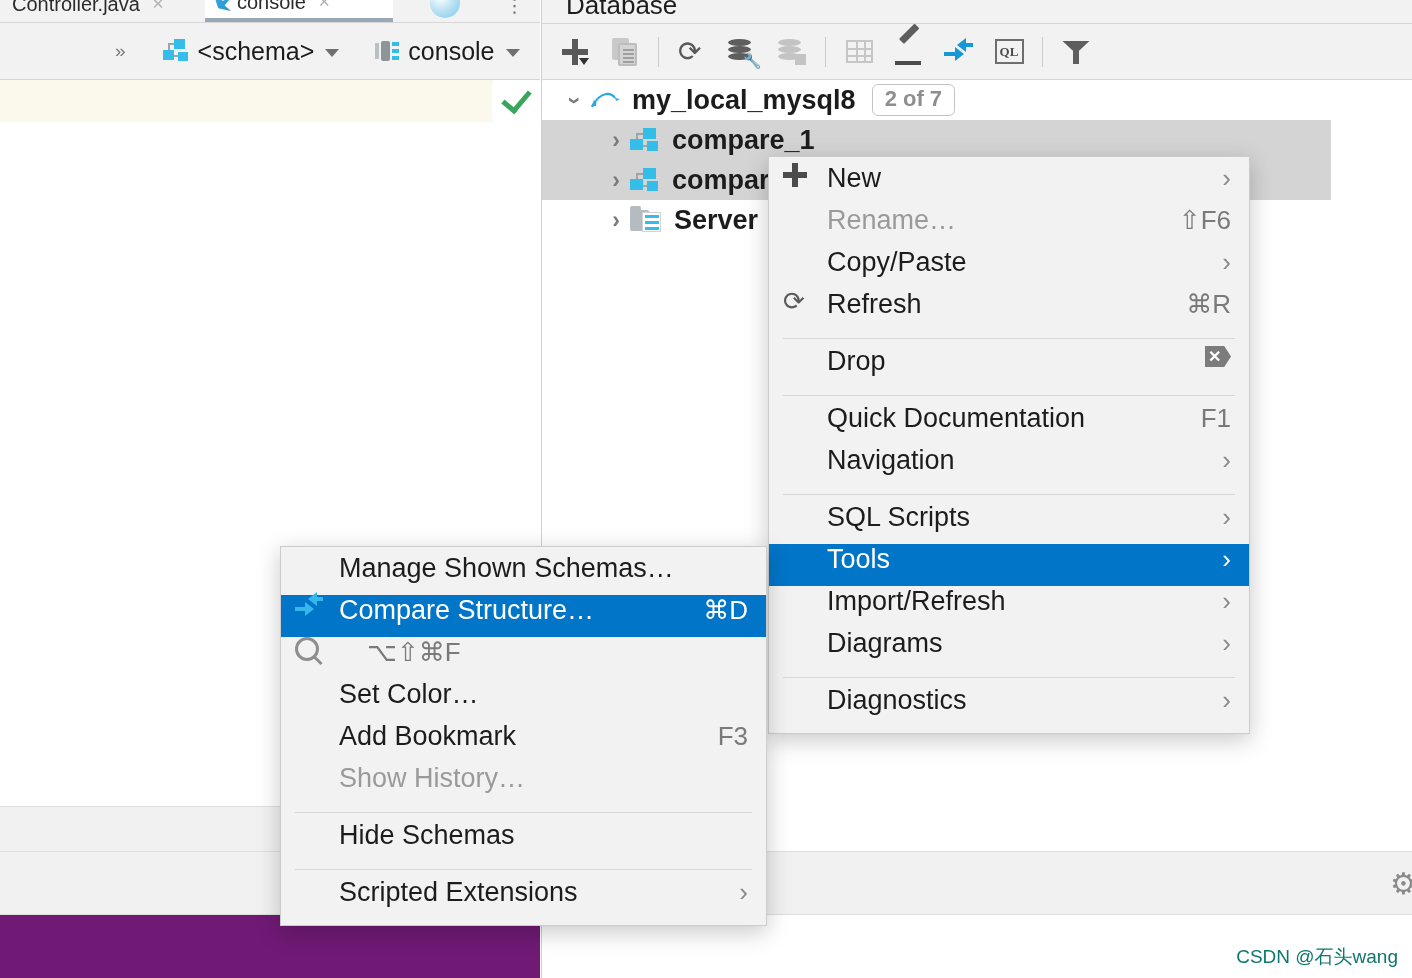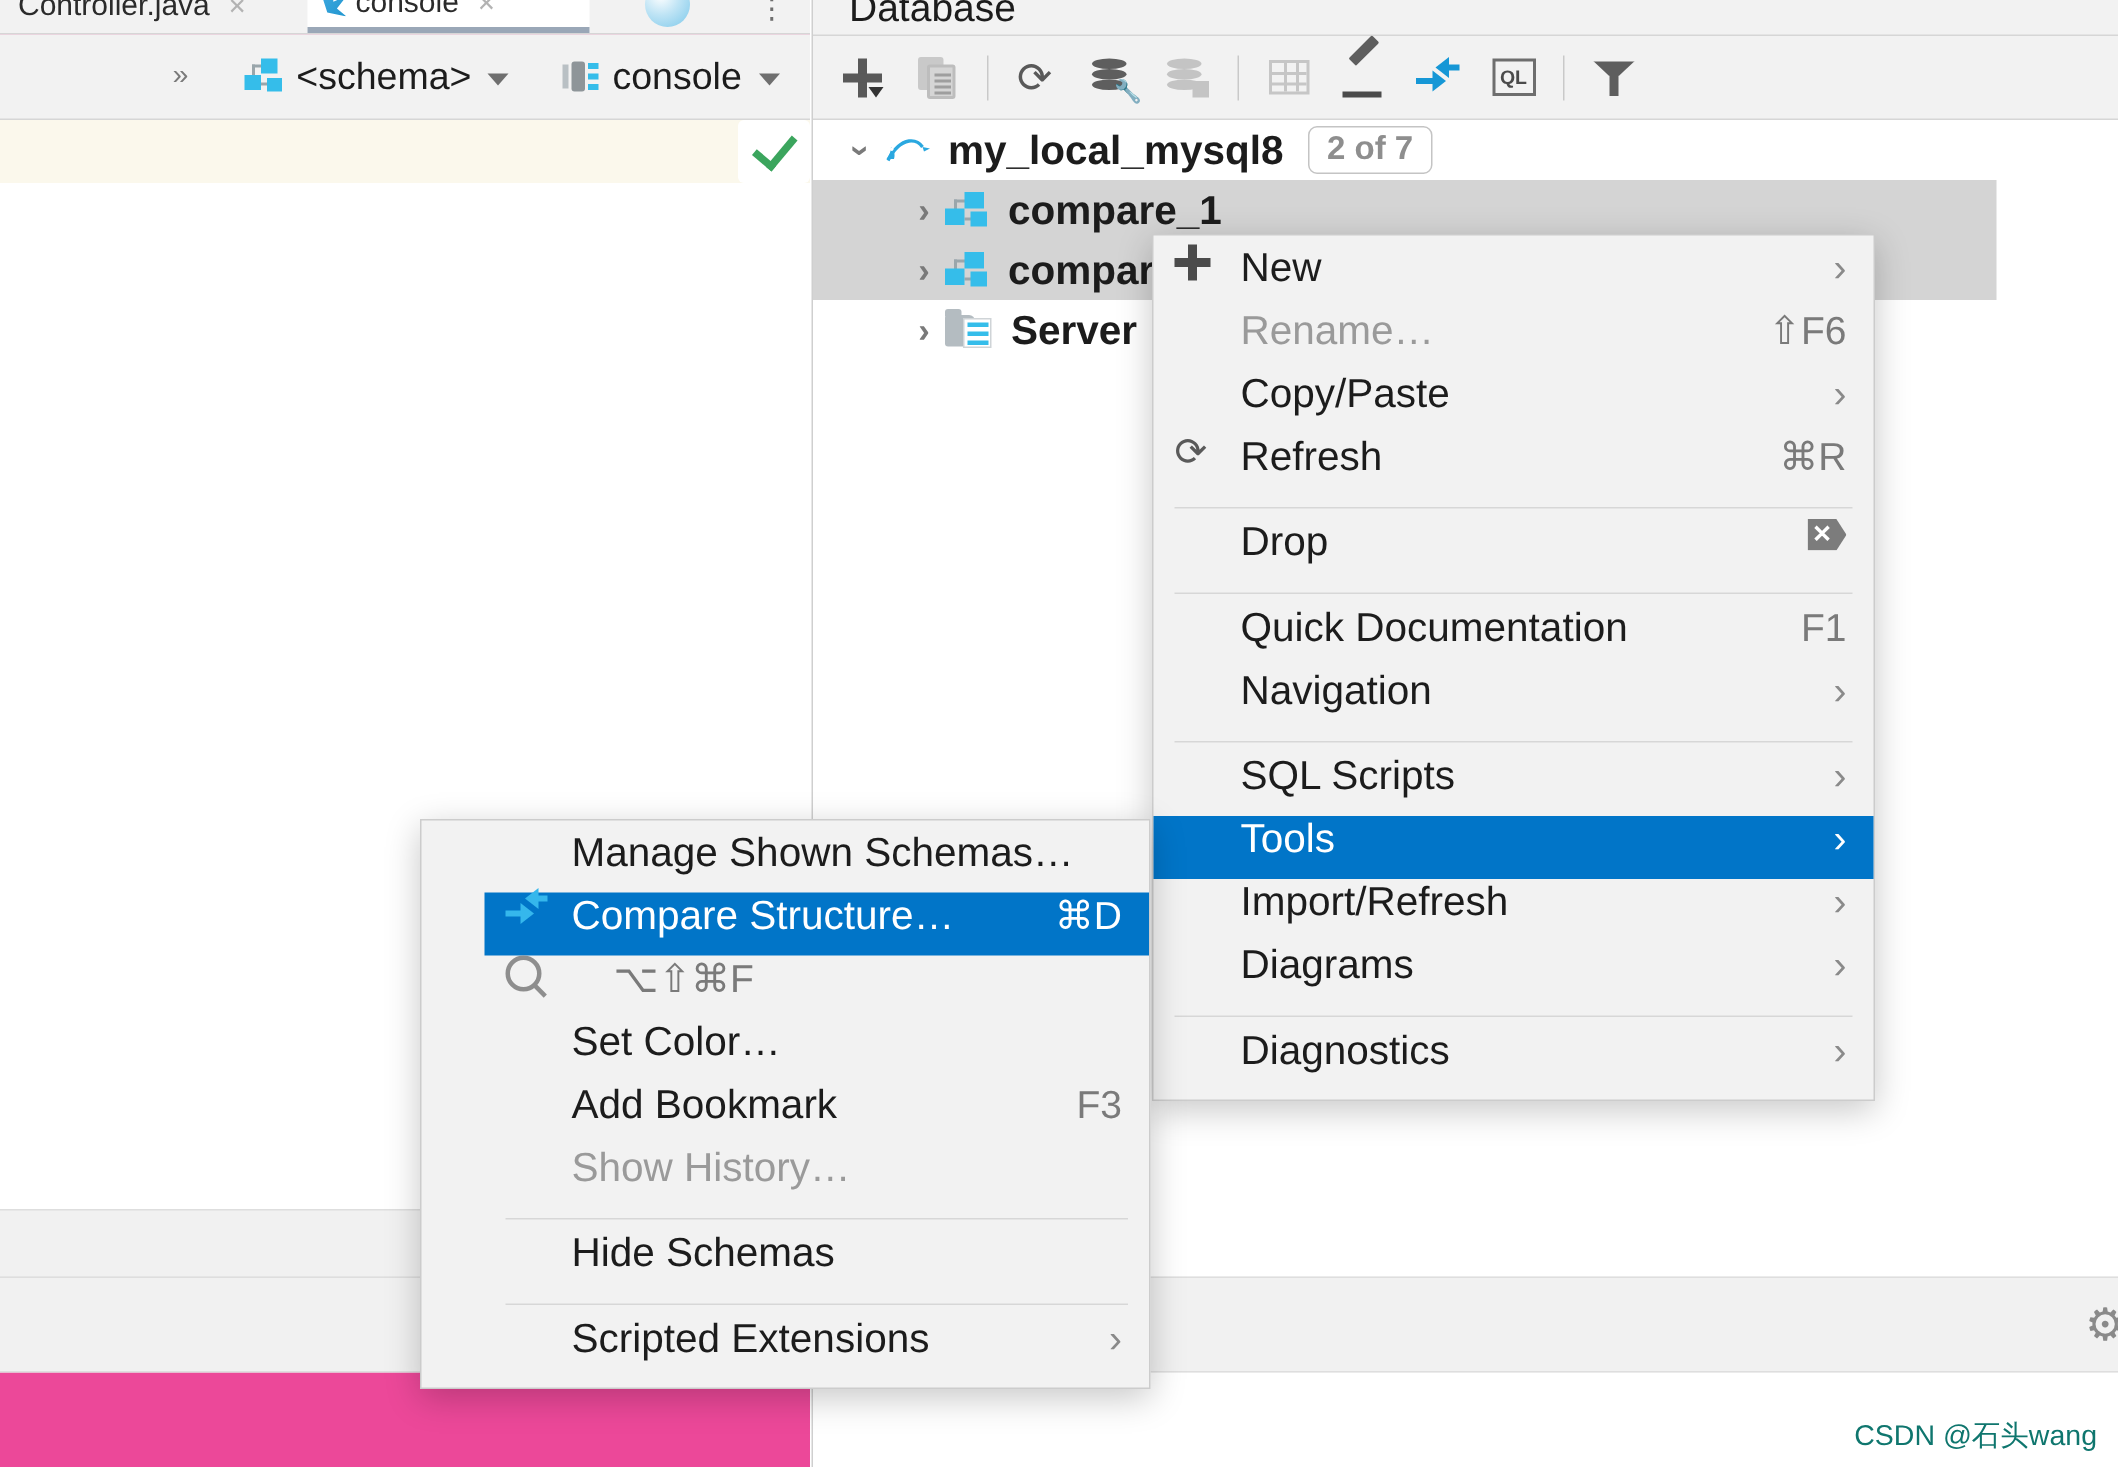--- a/index.html
+++ b/index.html
@@ -8,21 +8,21 @@
     overflow: hidden;
     background: #ffffff;
     font-family: "Liberation Sans", sans-serif;
     -webkit-font-smoothing: antialiased;
   }
   #root { position: relative; width: 1412px; height: 978px; }
 
   
   .editor-pane {
     position: absolute; left: 0; top: 0; width: 540px; height: 978px;
-    background: #ec4899;
+    background: #701a75;
   }
   .tabbar {
     position: absolute; left: 0; top: 0; width: 540px; height: 22px;
     background: #f2f2f2;
     border-bottom: 1px solid #d6d6d6;
     overflow: hidden;
   }
   .tab {
     position: absolute; top: -14px; height: 36px;
     display: flex; align-items: center; gap: 6px;
@@ -177,21 +177,21 @@
   .g-pencil .base { position:absolute; left:0; bottom:0; width:26px; height:4px; background:#4b4b4b; }
 
   .g-compare { position:relative; width:30px; height:24px; }
   .g-compare .ar { position:absolute; width:0;height:0; }
   .g-compare .r1 { left:0; top:12px; width:13px; height:4px; background:#1697d6; }
   .g-compare .rh { left:11px; top:7px; border-top:7px solid transparent;border-bottom:7px solid transparent;border-left:9px solid #1697d6; }
   .g-compare .l1 { left:16px; top:3px; width:13px; height:4px; background:#1697d6; }
   .g-compare .lh { left:13px; top:-2px; border-top:7px solid transparent;border-bottom:7px solid transparent;border-right:9px solid #1697d6; }
 
   .g-ql { width:29px; height:25px; border:2px solid #6e6e6e; box-sizing:border-box;
-    display:flex; align-items:center; justify-content:center; font-size:13px; color:#4b4b4b; font-weight:bold; }
+    display:flex; align-items:center; justify-content:center; font-size:13px; color:#4b4b4b; font-weight:bold;font-family:Liberation Serif, serif; }
   .g-filter-wrap { position:relative; width:28px; height:26px; }
   .g-filter-wrap .t { position:absolute; left:0; top:2px; width:28px; height:10px; background:#5e5e5e;
      -webkit-clip-path: polygon(0 0, 100% 0, 62% 100%, 38% 100%); clip-path: polygon(0 0, 100% 0, 62% 100%, 38% 100%); }
   .g-filter-wrap .s { position:absolute; left:11px; top:11px; width:6px; height:14px; background:#5e5e5e; }
 
   
   .tree { position: absolute; left: 0; top: 80px; width: 789px; font-weight: bold; }
   .tree-row {
     height: 40px; display: flex; align-items: center;
     font-size: 27px; color: #1c1c1c; white-space: nowrap;
@@ -227,21 +227,21 @@
   
   .menu {
     position: absolute;
     background: #f2f2f2;
     border: 1px solid #cccccc;
     box-shadow: 0 6px 22px rgba(0,0,0,0.22);
     padding: 6px 0;
     box-sizing: border-box;
   }
   #main-menu { left: 768px; top: 156px; width: 482px; }
-  #tools-menu { left: 280px; top: 546px; width: 487px; padding-left: 42px; }
+  #tools-menu { left: 280px; top: 546px; width: 487px; }
   .mrow {
     height: 42px; display: flex; align-items: flex-start;
     padding: 0 18px 0 14px;
     font-size: 27px; color: #1c1c1c; white-space: nowrap;
   }
   .mrow.disabled { color: #9a9a9a; }
   .mrow.hl { background: #0175c8; color: #ffffff; }
   .mrow .micon { width: 44px; flex: none; display:flex; align-items:center; justify-content:flex-start; }
   .mrow .mlabel { flex: 1; }
   .mrow .mshort { color: #7a7a7a; font-size: 26px; margin-left: 28px; }

